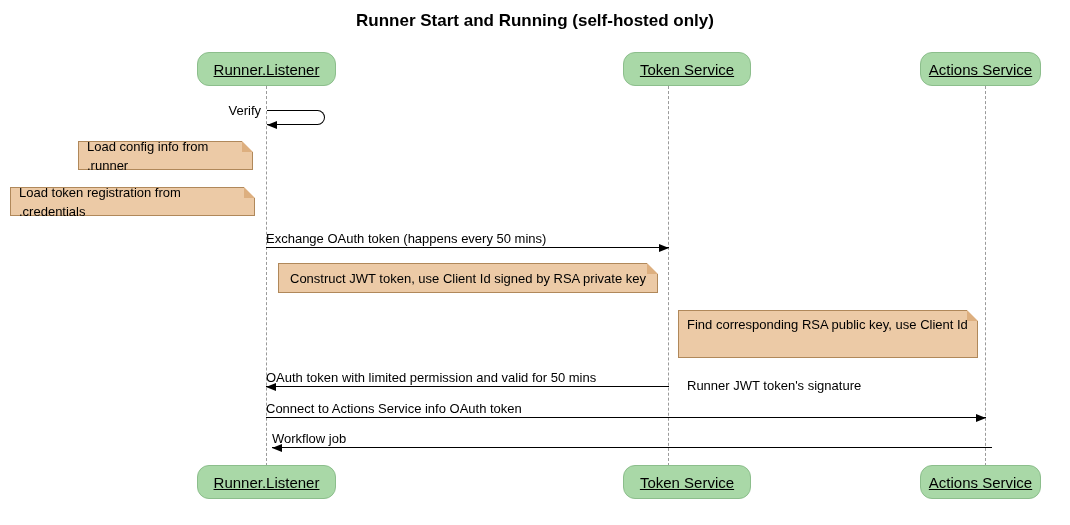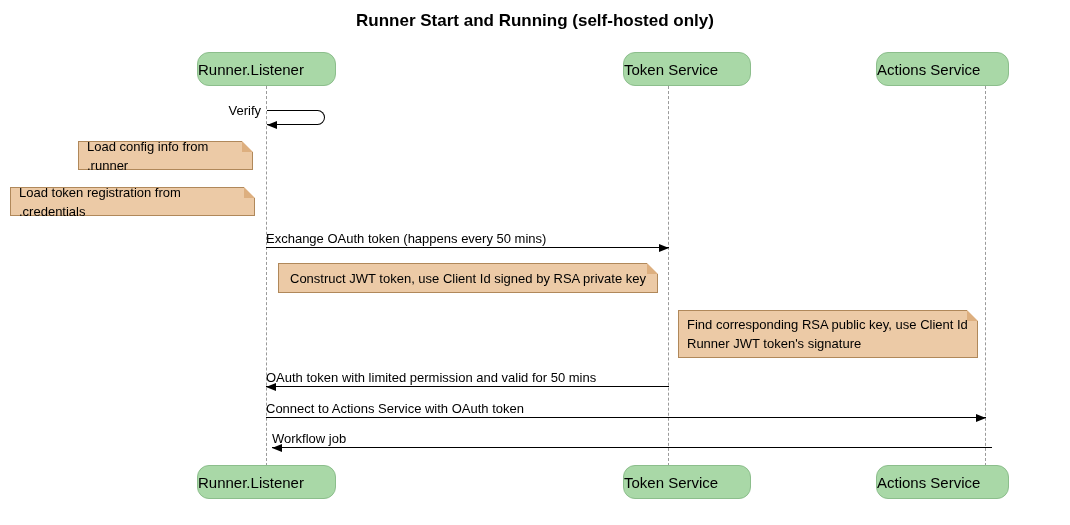--- a/index.html
+++ b/index.html
@@ -13,46 +13,47 @@
     text-align:center; font-size:17px; font-weight:bold;
   }
   .lifeline {
     position:absolute; top:86px; height:380px; width:0;
     border-left:1px dashed #9a9a9a;
   }
   .lifeline.rl { left:266px; }
   .lifeline.ts { left:668px; }
   .lifeline.as { left:985px; }
   .participant {
-    position:absolute; height:34px; line-height:34px; text-align:left;
+    position:absolute; height:34px; line-height:34px; text-align:center;
     background:#A9D8A7; border:1px solid #8CBE8C; border-radius:12px;
     font-size:15px;
+    text-decoration:underline;
   }
   .p-top { top:52px; }
   .p-bot { top:465px; }
   .p-rl { left:197px; width:139px; }
   .p-ts { left:615px; width:128px;margin-left:8px; }
-  .p-as { left:876px; width:133px; }
+  .p-as { left:920px; width:121px; }
 
   .note {
     position:absolute; background:#ECCAA6; border:1px solid #B0885A;
     font-size:13px; display:flex; align-items:center; justify-content:center;
     padding:0 8px; line-height:19px;
   }
   .note::before {
     content:""; position:absolute; top:-1px; right:-1px; width:0; height:0;
     border-style:solid; border-width:0 11px 11px 0;
     border-color:transparent #ffffff #DDAF7F transparent;
   }
   .note-1 { left:78px;  top:141px; width:175px; height:29px; }
   .note-2 { left:10px;  top:187px; width:245px; height:29px; }
   .note-3 { left:278px; top:263px; width:380px; height:30px; }
   .note-4 { left:678px; top:310px; width:300px; height:48px;
             justify-content:flex-start; text-align:left;
-            flex-direction:column; align-items:flex-start; padding-top:4px; }
+            flex-direction:column; align-items:flex-start; padding-top:4px;gap:42px; }
 
   .message { position:absolute; font-size:13px; }
   .msg-label { text-align:left; height:15px; line-height:15px; margin-bottom:1px; }
   .msg-line { position:relative; border-top:1px solid #000; height:0; }
   .arrow-right {
     position:absolute; right:0; top:-4px; width:0; height:0;
     border-left:10px solid #000; border-top:4px solid transparent; border-bottom:4px solid transparent;
   }
   .arrow-left {
     position:absolute; left:0; top:-4px; width:0; height:0;
@@ -120,21 +121,21 @@
   </div>
 
   <div class="message msg-2">
     <div class="msg-label">OAuth token with limited permission and valid for 50 mins</div>
     <div class="msg-line">
       <span class="arrow-left"></span>
     </div>
   </div>
 
   <div class="message msg-3">
-    <div class="msg-label">Connect to Actions Service with OAuth token</div>
+    <div class="msg-label">Connect to Actions Service info OAuth token</div>
     <div class="msg-line">
       <span class="arrow-right"></span>
     </div>
   </div>
 
   <div class="message msg-4">
     <div class="msg-label">Workflow job</div>
     <div class="msg-line">
       <span class="arrow-left"></span>
     </div>

